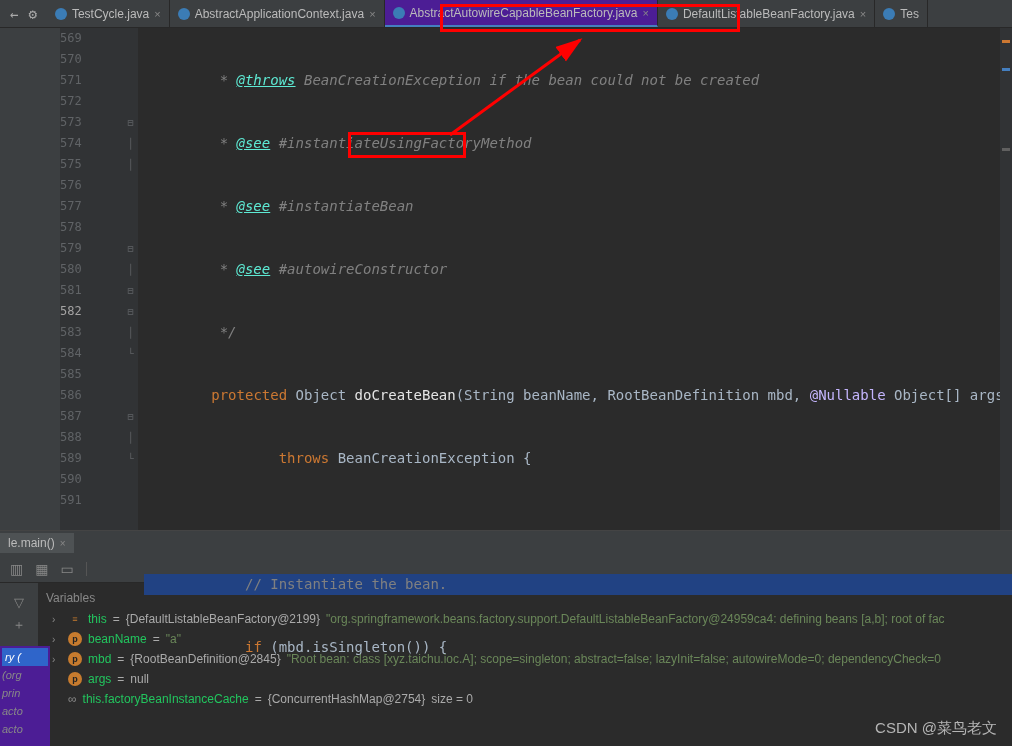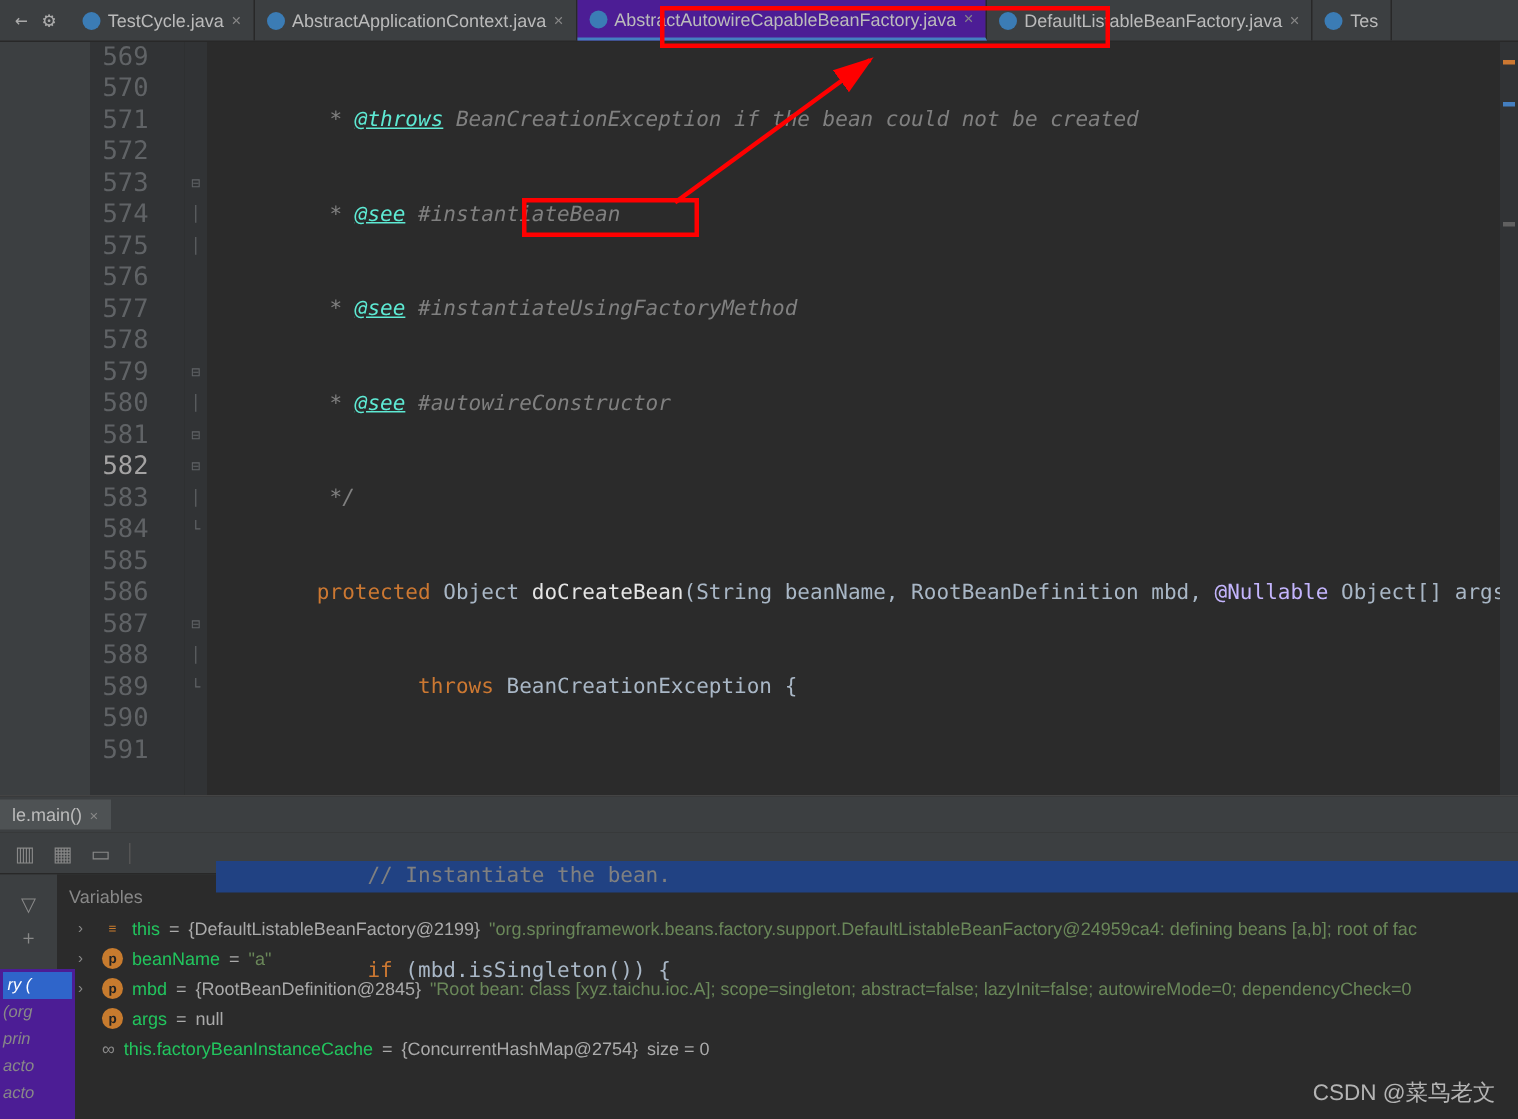--- a/index.html
+++ b/index.html
@@ -7,21 +7,21 @@
 .top-bar { height: 28px; background: #3c3f41; display: flex; align-items: center; border-bottom: 1px solid #282828; }
 .top-bar .tool-icons { display: flex; gap: 10px; padding: 0 10px; }
 .top-bar .icon { color: #aaa; font-size: 14px; }
 .tabs { display: flex; flex: 1; height: 100%; }
 .tab { display: flex; align-items: center; padding: 0 8px; gap: 5px; color: #bbb; font-family: sans-serif; font-size: 12px; border-right: 1px solid #282828; cursor: pointer; white-space: nowrap; }
 .tab.active { background: #4c1d95; border-bottom: 2px solid #447fc0; }
 .tab .circ { width: 12px; height: 12px; border-radius: 50%; background: #3b7cb5; display: inline-block; }
 .tab .close { color: #888; font-size: 11px; }
 .editor { display: flex; height: 502px; background: #2b2b2b; position: relative; }
 .left-pane { width: 74px; background: #3c3f41; }
-.gutter { width: 74px; background: #313335; color: #606366; text-align: center; padding-right: 16px; line-height: 21px; font-size: 17px; position: relative; }
+.gutter { width: 74px; background: #313335; color: #606366; text-align: left; padding-right: 16px; line-height: 21px; font-size: 12px; position: relative; }
 .gutter .ln { height: 21px; }
 .gutter .current { color: #a4a3a3; }
 .fold-col { width: 18px; background: #313335; line-height: 21px; color: #606366; font-size: 10px; }
 .fold-col div { height: 21px; text-align: center; }
 .code { flex: 1; line-height: 21px; white-space: pre; padding-left: 6px; font-size: 14px; position: relative; }
 .code .row { height: 21px; }
 .code .row.sel { background: #214283; }
 .kw { color: #cc7832; }
 .com { color: #808080; font-style: italic; }
 .doc-tag { color: #5eead4; font-style: italic; text-decoration: underline; }
@@ -139,22 +139,22 @@
       <div></div>
       <div>⊟</div>
       <div>│</div>
       <div>└</div>
       <div></div>
       <div></div>
       <div></div>
   </div>
   <div class="code">
     <div class="row"><span class="com">         * </span><span class="doc-tag">@throws</span><span class="doc-ref"> BeanCreationException if the bean could not be created</span></div>
+    <div class="row"><span class="com">         * </span><span class="doc-tag">@see</span><span class="doc-ref"> #instantiateUsingFactoryMethod</span></div>
     <div class="row"><span class="com">         * </span><span class="doc-tag">@see</span><span class="doc-ref"> #instantiateBean</span></div>
-    <div class="row"><span class="com">         * </span><span class="doc-tag">@see</span><span class="doc-ref"> #instantiateUsingFactoryMethod</span></div>
     <div class="row"><span class="com">         * </span><span class="doc-tag">@see</span><span class="doc-ref"> #autowireConstructor</span></div>
     <div class="row"><span class="com">         */</span></div>
     <div class="row">        <span class="kw">protected</span><span> Object </span><span class="method">doCreateBean</span><span>(String beanName, RootBeanDefinition mbd, </span><span class="ann">@Nullable</span><span> Object[] args)</span></div>
     <div class="row"><span>                </span><span class="kw">throws</span><span> BeanCreationException {</span></div>
     <div class="row"></div>
     <div class="row sel"><span>            </span><span class="com" style="font-style:normal">// Instantiate the bean.</span></div>
     <div class="row"><span>            </span><span class="kw">if</span><span> (mbd.isSingleton()) {</span></div>
     
     
     

